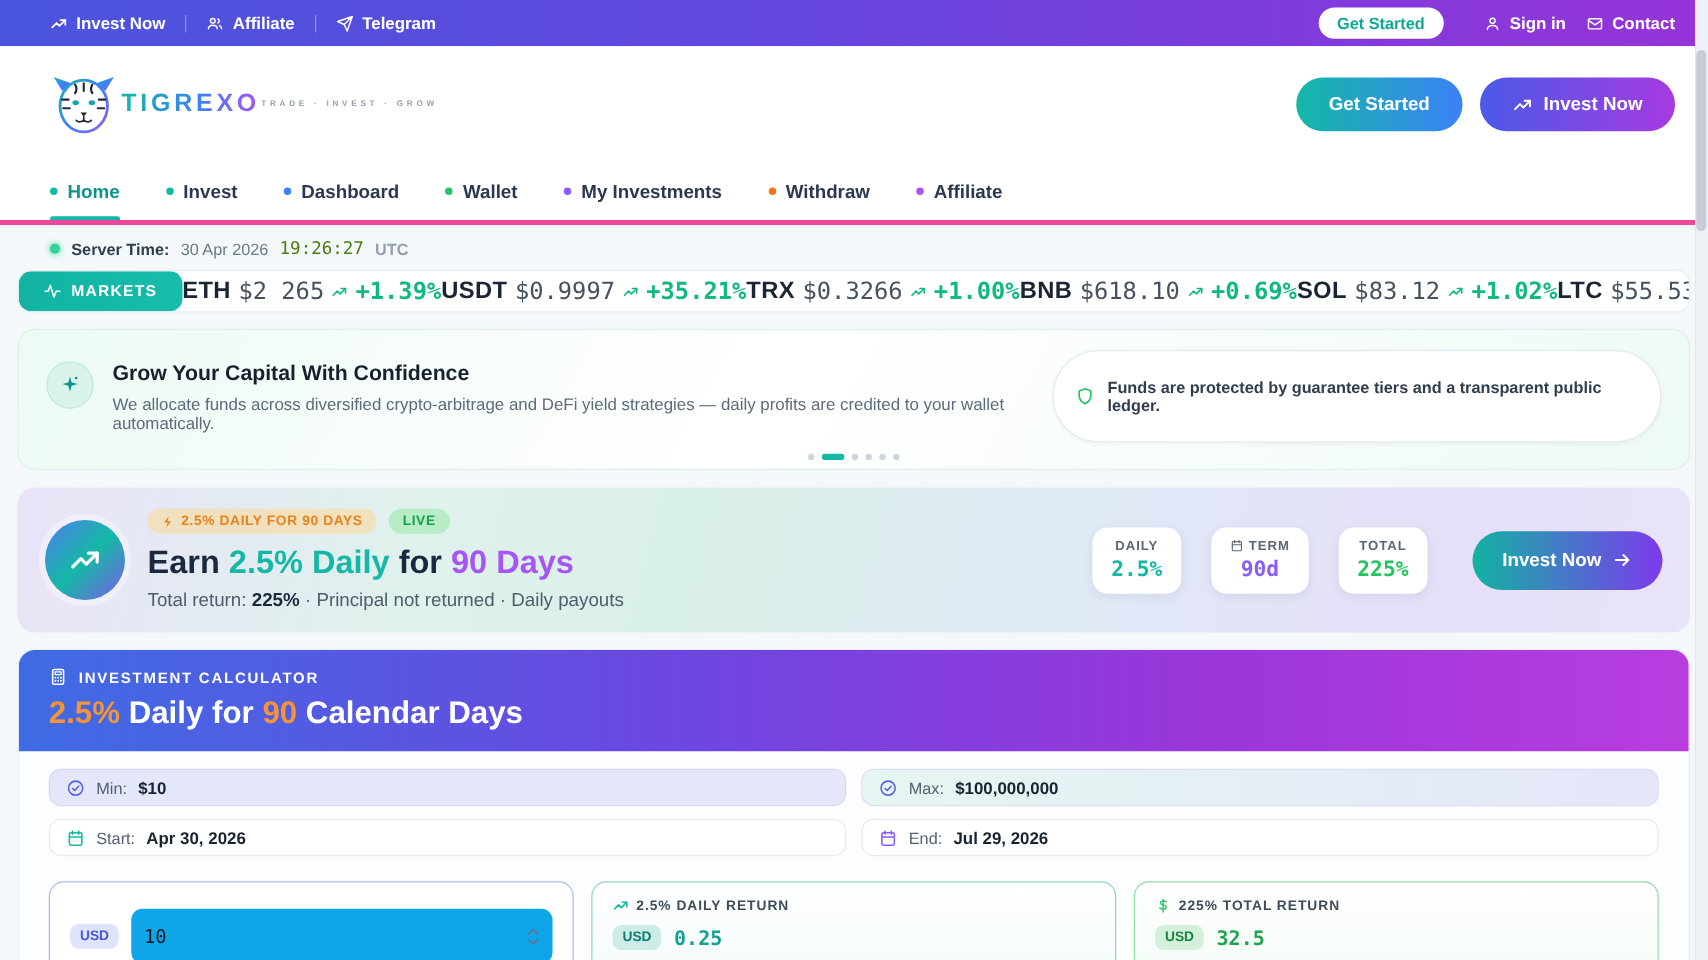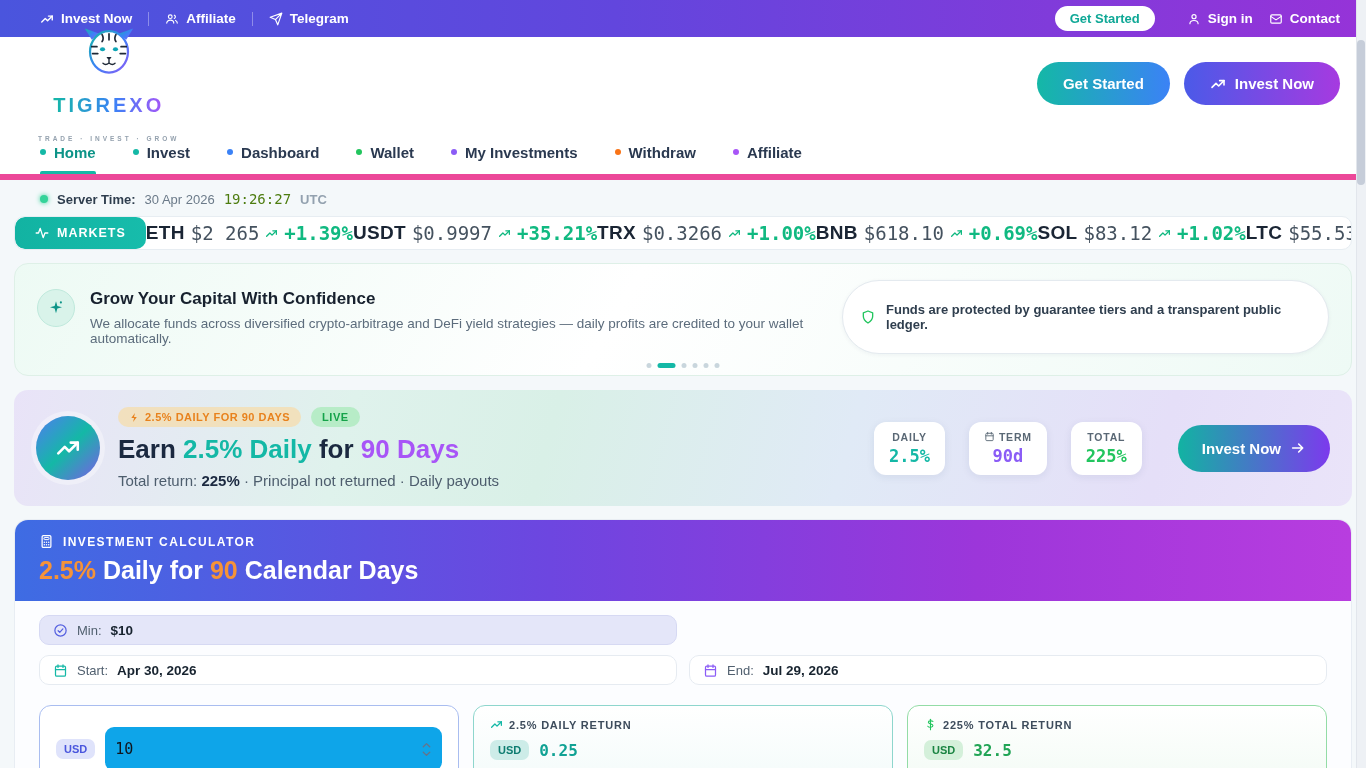--- a/index.html
+++ b/index.html
@@ -17,34 +17,34 @@
   .tb-link { display:flex; align-items:center; gap:7px; }
   .tb-link svg { width:14px; height:14px; }
   .tb-sep { width:1px; height:14px; background:rgba(255,255,255,.35); margin:0 16px; }
   .tb-getstarted { background:#fff; color:#0fa896; border:none; border-radius:999px; padding:5px 15px;
     font-weight:700; font-size:13px; cursor:pointer; margin-right:16px; font-family:inherit; }
   .tb-right { display:flex; align-items:center; gap:16px; }
 
   
   header { height:93px; background:#fff; display:flex; align-items:center; justify-content:space-between;
     padding:0 26px 0 38px; }
-  .logo { display:flex; flex-direction:column; align-items:center; gap:18px; cursor:pointer; }
+  .logo { display:flex; flex-direction:row; align-items:center; gap:1px; cursor:pointer; }
   .brand { font-size:20px; font-weight:800; letter-spacing:3px;
     background:linear-gradient(90deg,#14b8a6,#3b82f6 55%,#a855f7); -webkit-background-clip:text;
     background-clip:text; color:transparent; }
   .tagline { font-size:6.5px; font-weight:700; letter-spacing:3px; color:#94a1ae; }
   .hdr-actions { display:flex; gap:14px; }
   .btn { border:none; border-radius:24px; padding:13px 26px; color:#fff; font-weight:700; font-size:15px;
     display:flex; align-items:center; gap:9px; cursor:pointer; font-family:inherit; }
   .btn-get { background:linear-gradient(90deg,#14b8a6,#3b82f6); }
   .btn-invest { background:linear-gradient(90deg,#4b5ae8,#a63ae0); }
   .btn svg { width:16px; height:16px; }
 
   
-  nav { height:50px; background:#fff; border-bottom:6px solid #ec4899; display:flex; align-items:stretch;
+  nav { height:50px; background:#fff; border-bottom:4px solid #ec4899; display:flex; align-items:stretch;
     gap:37px; padding:0 40px; }
   .nav-item { display:flex; align-items:center; gap:8px; font-weight:700; font-size:15px; color:#2a3950;
     position:relative; cursor:pointer; }
   .nav-dot { width:6px; height:6px; border-radius:50%; background:#14b8a6; }
   .nav-item.active { color:#0d9488; }
   .nav-item.active::after { content:""; position:absolute; left:0; right:0; bottom:0; height:3px;
     background:#14b8a6; border-radius:2px 2px 0 0; }
 
   
   .content { padding:0 14px; position:relative; }
@@ -568,20 +568,29 @@
       <div class="row2">
         <div class="pill pill-min">
           <span class="ic-check">
               <svg width="15" height="15">
                 <use href="#i-check"></use>
               </svg>
             </span>
           <span>Min:</span>
           <b>$10</b>
         </div>
+        <div class="pill pill-max">
+          <span class="ic-check">
+              <svg width="15" height="15">
+                <use href="#i-check"></use>
+              </svg>
+            </span>
+          <span>Max:</span>
+          <b>$100,000,000</b>
+        </div>
       </div>
       <div class="row2">
         <div class="pill pill-date">
           <span class="ic-cal-t">
               <svg width="15" height="15">
                 <use href="#i-cal"></use>
               </svg>
             </span>
           <span>Start:</span>
           <b>Apr 30, 2026</b>

